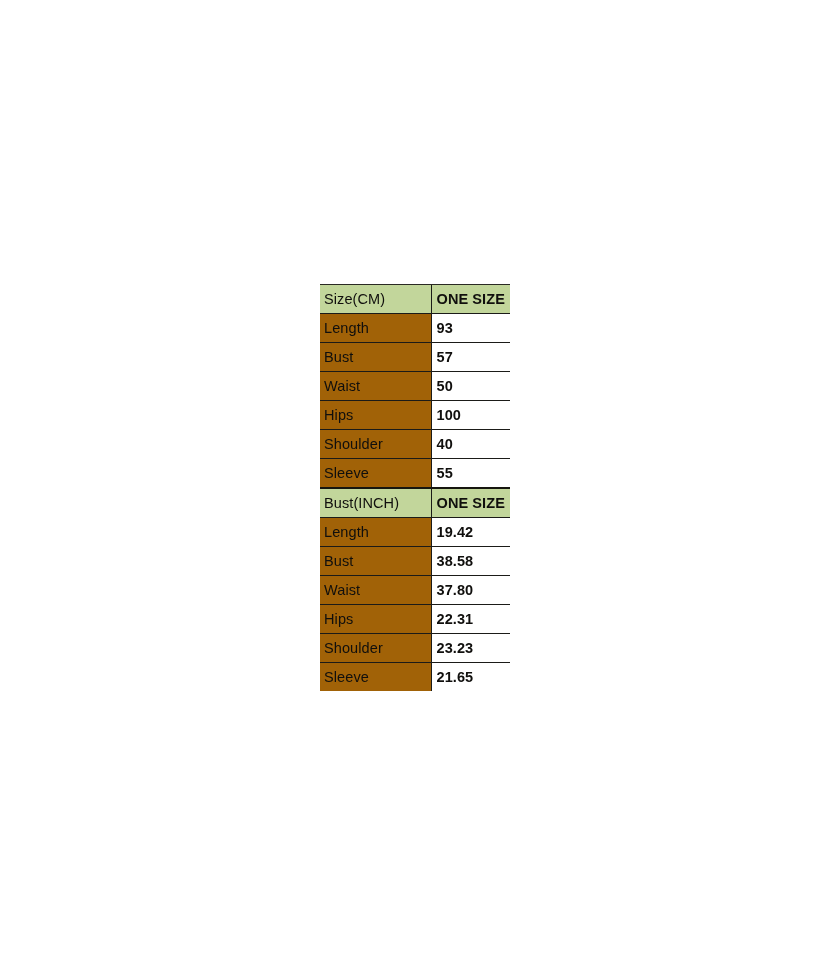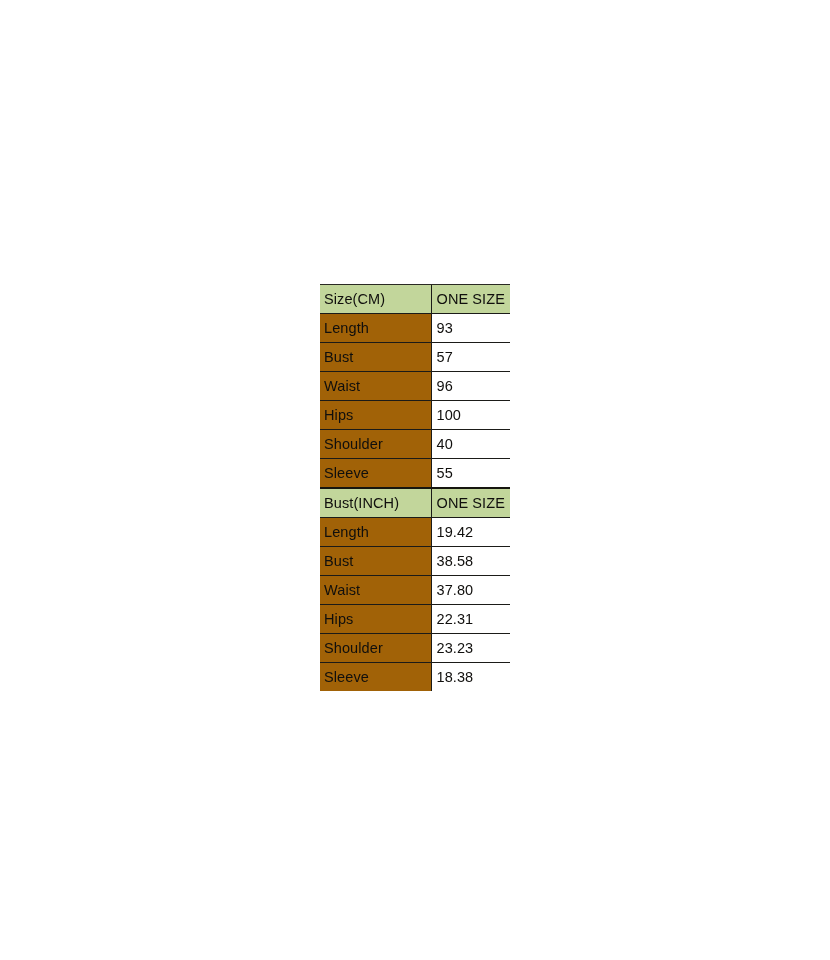--- a/index.html
+++ b/index.html
@@ -49,20 +49,21 @@
   
   #size-chart td.label {
     background: #a16207;
   }
 
   
   #size-chart td.value {
     background: #ffffff;
     border-left: 1.5px solid #1b1b18;
     padding-left: 5px;
+    font-weight: bold;
   }
 
   
   #size-chart tr.header-row td.label,
   #size-chart tr.header-row td.value {
     background: #c2d69b;
   }
 
   
   #size-chart tr td {
@@ -99,21 +100,21 @@
       <td class="value">93</td>
     </tr>
 
     <tr>
       <td class="label">Bust</td>
       <td class="value">57</td>
     </tr>
 
     <tr>
       <td class="label">Waist</td>
-      <td class="value">96</td>
+      <td class="value">50</td>
     </tr>
 
     <tr>
       <td class="label">Hips</td>
       <td class="value">100</td>
     </tr>
 
     <tr>
       <td class="label">Shoulder</td>
       <td class="value">40</td>
@@ -149,17 +150,17 @@
       <td class="value">22.31</td>
     </tr>
 
     <tr>
       <td class="label">Shoulder</td>
       <td class="value">23.23</td>
     </tr>
 
     <tr class="last-row">
       <td class="label">Sleeve</td>
-      <td class="value">18.38</td>
+      <td class="value">21.65</td>
     </tr>
 
   </tbody>
 </table>
 
 </body></html>

